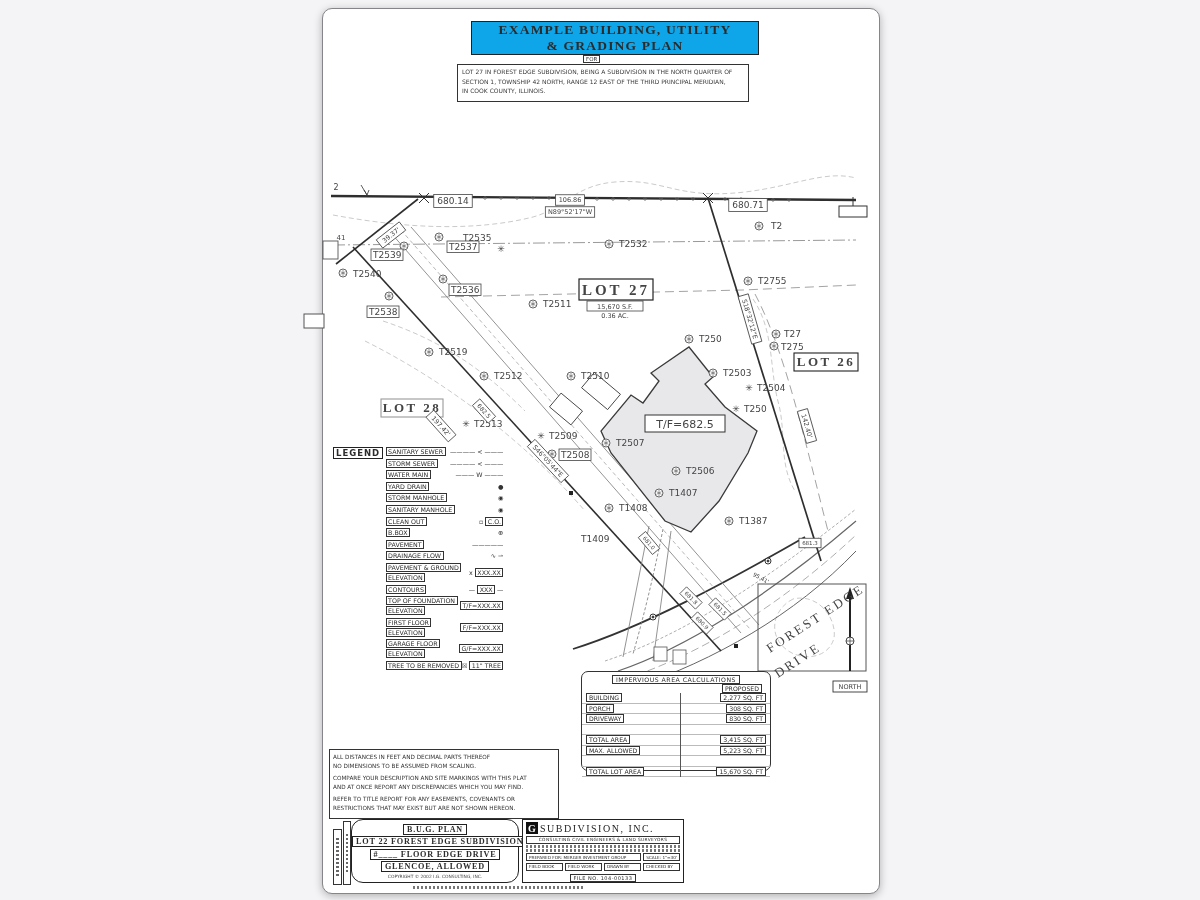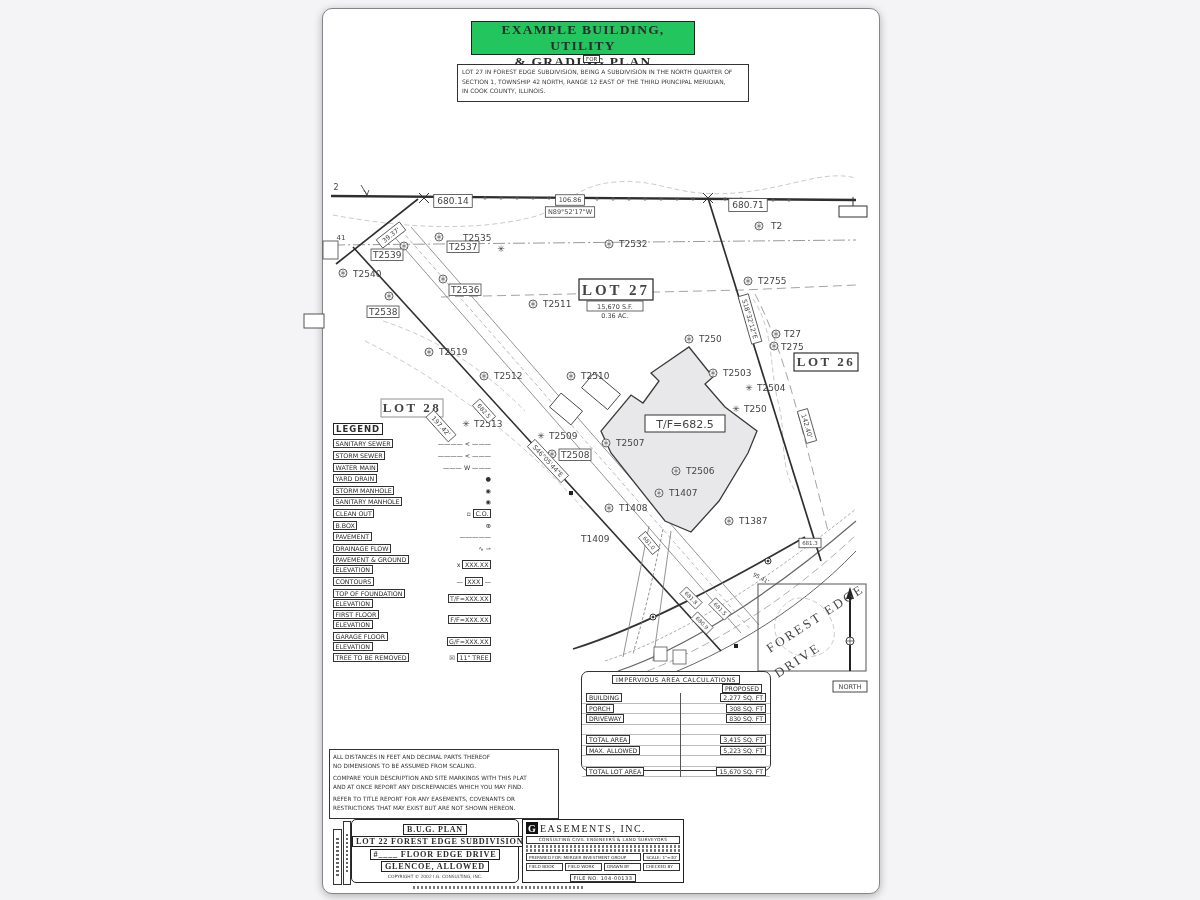--- a/index.html
+++ b/index.html
@@ -3,28 +3,28 @@
 <meta charset="utf-8">
 <style>
   html,body{margin:0;padding:0;background:#f4f4f6;}
   .canvas{position:relative;width:1200px;height:900px;background:#f4f4f6;overflow:hidden;
           font-family:"DejaVu Sans",sans-serif;color:#2b2b2b;}
   .paper{position:absolute;left:322px;top:8px;width:556px;height:884px;background:#fff;
          border:1px solid #85858a;border-radius:10px;box-shadow:0 2px 8px rgba(0,0,0,.28);}
   .plan{position:absolute;left:0;top:0;width:556px;height:884px;overflow:visible;}
   .abs{position:absolute;box-sizing:border-box;}
   
-  .titlebox{left:148px;top:12px;width:224px;height:34px;border:1.5px solid #222;
+  .titlebox{left:148px;top:12px;width:288px;height:34px;border:1.5px solid #222;
             font-family:"Liberation Serif",serif;font-weight:bold;font-size:13.5px;line-height:16px;
-            letter-spacing:1.2px;text-align:center;background:#22c55e;}
+            letter-spacing:1.2px;text-align:center;background:#0ea5e9;}
   .forbox{left:260px;top:46px;border:0.8px solid #333;font-size:5.5px;padding:0 2px;background:#fff;}
   .descbox{left:134px;top:55px;width:292px;height:38px;border:0.9px solid #333;background:#fff;
            font-size:6px;line-height:1.6;padding:2px 4px;color:#3a3a3a;}
   
-  .legend{left:10px;top:414px;width:158px;display:flex;flex-direction:column;gap:2.4px;font-size:6.3px;}
+  .legend{left:10px;top:438px;width:158px;display:flex;flex-direction:row;gap:2.4px;font-size:6.3px;}
   .leg-title{align-self:flex-start;border:1px solid #222;font-weight:bold;font-size:8.5px;
              letter-spacing:1px;padding:0 2px;background:#fff;margin-bottom:2px;}
   .leg-row{display:flex;align-items:center;}
   .leg-labwrap{display:flex;flex-direction:column;gap:1px;}
   .leg-lab{border:0.8px solid #333;background:#fff;padding:0 1.5px;white-space:nowrap;width:max-content;}
   .leg-sym{margin-left:auto;display:flex;align-items:center;gap:2px;white-space:nowrap;color:#333;}
   .leg-boxed{border:0.8px solid #333;background:#fff;padding:0 1.5px;}
   .leg-plain{letter-spacing:0;}
   
   .notes{left:6px;top:740px;width:230px;height:70px;border:1px solid #333;background:#fff;
@@ -44,21 +44,21 @@
   .imp-row.blank{border-bottom:0.6px solid #bbb;}
   .imp-row .l{border:0.9px solid #333;padding:0 2px;background:#fff;position:relative;z-index:1;}
   .imp-row .v{border:0.9px solid #333;padding:0 2px;background:#fff;position:relative;z-index:1;}
   
   .tabs{left:10px;top:812px;width:18px;height:64px;display:flex;gap:1px;}
   .tab{width:8px;border:0.9px solid #333;background:#fff;display:flex;flex-direction:column;
        justify-content:center;align-items:center;gap:2px;}
   .tab i{display:block;width:2.5px;height:38px;
          background:repeating-linear-gradient(#666 0 2px,transparent 2px 4px);}
   .tab:first-child{height:54px;margin-top:8px;}
-  .fleft{left:28px;top:810px;width:168px;height:64px;border:1.5px solid #222;border-radius:5px;
+  .fleft{left:28px;top:810px;width:168px;height:64px;border:1.5px solid #222;border-radius:12px;
          background:#fff;text-align:center;font-family:"Liberation Serif",serif;font-weight:bold;padding-top:2px;}
   .fleft .r{display:block;width:max-content;margin:1.5px auto;border:0.9px solid #222;padding:0 3px;
             letter-spacing:0.8px;background:#fff;}
   .r1{font-size:8px;} .r2{font-size:8.2px;} .r3{font-size:8.2px;} .r4{font-size:8.2px;}
   .copyline{font-family:"DejaVu Sans",sans-serif;font-weight:normal;font-size:4.4px;color:#444;
             margin-top:1px;letter-spacing:0;}
   .microbar{height:2.5px;background:repeating-linear-gradient(90deg,#777 0 2px,transparent 2px 4px);}
   .pathline{left:90px;top:877px;width:170px;}
   .ffirm{left:199px;top:810px;width:162px;height:64px;border:1.5px solid #222;background:#fff;
          padding:2px 3px;display:flex;flex-direction:column;gap:1.5px;}
@@ -697,21 +697,21 @@
       <span class="r r2">LOT 22 FOREST EDGE SUBDIVISION</span>
       <span class="r r3">#____  FLOOR EDGE DRIVE</span>
       <span class="r r4">GLENCOE,  ALLOWED</span>
       <div class="copyline">COPYRIGHT © 2002 I.G. CONSULTING, INC.</div>
     </div>
     <div class="abs microbar pathline"></div>
 
     <div class="abs ffirm">
       <div class="firmname">
         <div class="logo">G</div>
-        <div class="fname">EASEMENTS, INC.</div>
+        <div class="fname">SUBDIVISION, INC.</div>
       </div>
       <div class="tagline">CONSULTING CIVIL ENGINEERS &amp; LAND SURVEYORS</div>
       <div class="microbar"></div>
       <div class="microbar"></div>
       <div class="frow">
         <div class="fcell grow">PREPARED FOR: MERGER INVESTMENT GROUP</div>
         <div class="fcell">SCALE: 1"=30'</div>
       </div>
       <div class="frow">
         <div class="fcell grow">FIELD BOOK</div>

